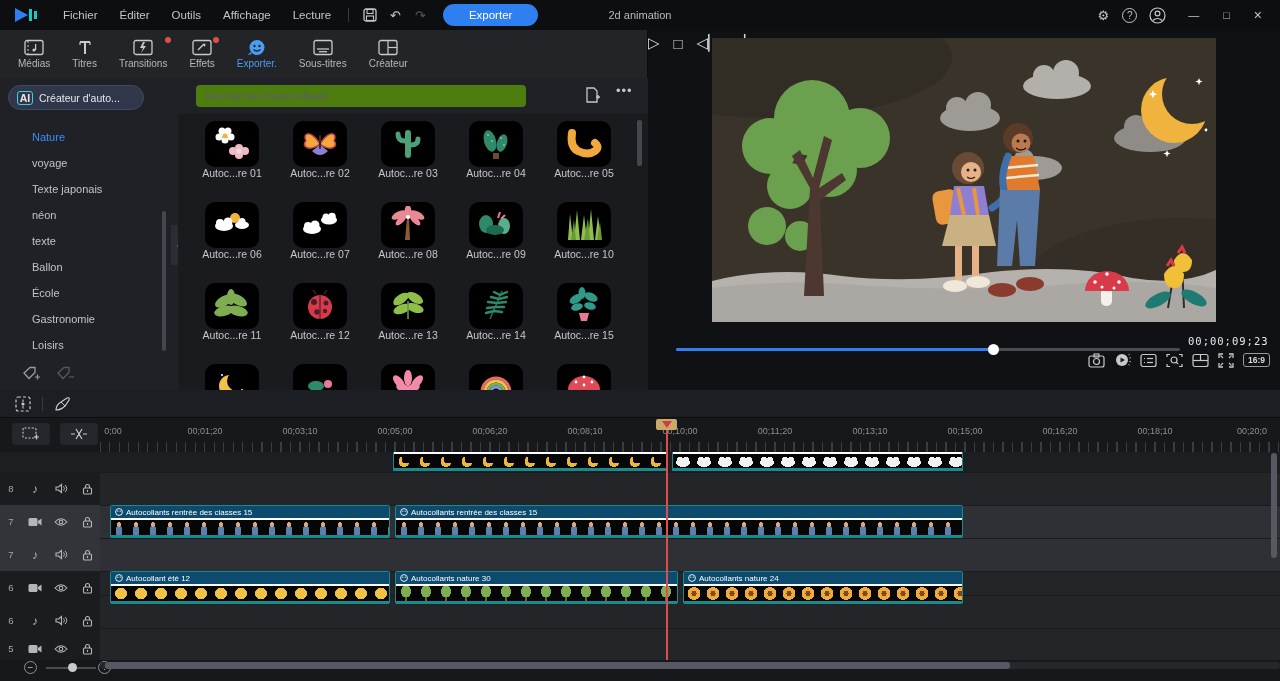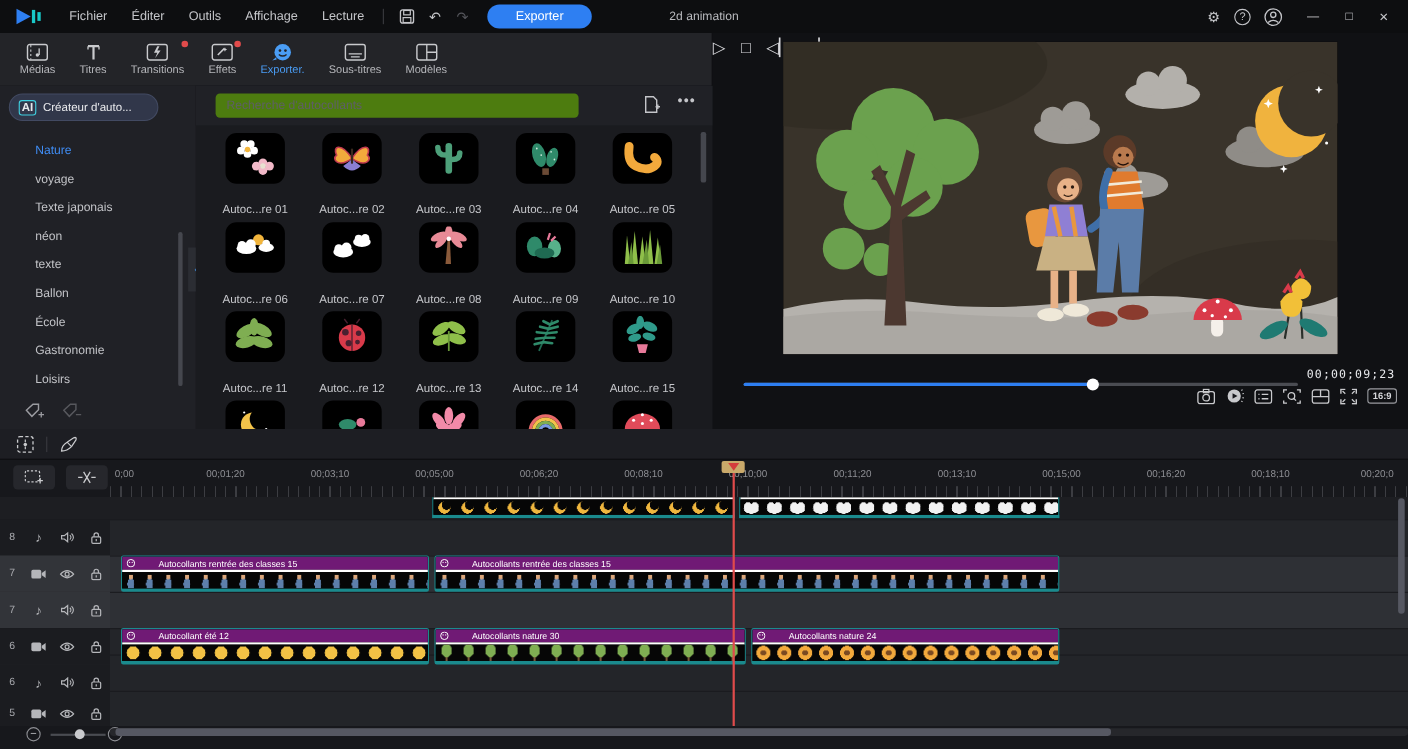--- a/index.html
+++ b/index.html
@@ -52,21 +52,21 @@
   .stickers{left:178px;top:0;width:470px;height:312px;background:#1a1b1f;overflow:hidden;}
   .search-row{left:0;top:0;width:470px;height:36px;background:#202126;}
   .search-input{left:18px;top:7px;width:330px;height:22px;background:#4d7c0f;border:none;border-radius:4px;
     color:#cfd0d4;font-size:11px;padding:0 10px;font-family:"Liberation Sans",sans-serif;}
   .search-input::placeholder{color:#5e5f66;}
   .doc-add{left:405px;top:8px;}
   .more-dots{left:438px;top:5px;font-size:13px;color:#c4c5c9;letter-spacing:1px;}
   .grid-scroll{left:459px;top:42px;width:5px;height:46px;border-radius:2px;background:#45474e;}
   .cell{position:absolute;width:80px;display:flex;flex-direction:column;align-items:center;}
   .thumb{width:54px;height:46px;background:#000;border-radius:10px;display:flex;align-items:center;justify-content:center;overflow:hidden;}
-  .cell .cap{margin-top:18px;font-size:10.5px;color:#c6c7cb;white-space:nowrap;}
+  .cell .cap{margin-top:0;font-size:10.5px;color:#c6c7cb;white-space:nowrap;}
 
   
   .preview{left:648px;top:30px;width:632px;height:360px;background:#101114;}
   .canvas{left:64px;top:8px;width:504px;height:284px;background:#000;}
   .seek-row{left:0;top:306px;width:632px;height:18px;}
   .seek-track{left:28px;top:12px;width:504px;height:3px;background:#4a4c52;border-radius:2px;}
   .seek-prog{left:28px;top:12px;width:317px;height:3px;background:#2e7ff2;border-radius:2px;}
   .seek-handle{left:340px;top:8px;width:11px;height:11px;border-radius:50%;background:#fff;}
   .timecode{left:540px;top:305px;font-family:"DejaVu Sans Mono",monospace;font-size:10.5px;color:#e8e9ec;letter-spacing:1px;}
   .transport{left:20px;top:322px;height:26px;display:flex;align-items:center;gap:14px;font-size:15px;color:#d8d9dc;}
@@ -88,21 +88,21 @@
   .tracks{left:0;top:62px;width:1280px;height:208px;background:#232529;}
   .rowsep{position:absolute;left:0;width:1280px;height:1px;background:#1a1b1e;}
   .rowhl{position:absolute;left:0;width:1280px;background:#2e3035;}
   .striprow{position:absolute;left:0;top:0;width:1280px;height:20px;background:#1d1e22;}
   .thead{position:absolute;left:0;width:100px;display:flex;align-items:center;background:#1b1c20;}
   .thead.sel{background:#323439;}
   .thead .n{width:22px;text-align:center;font-size:9.5px;color:#a7a8ad;}
   .thead .ic{width:26px;display:flex;justify-content:center;color:#b5b6ba;font-size:12px;}
   .clip{position:absolute;height:33px;border:1px solid #1a8a8d;border-bottom:3px solid #1a8a8d;
     border-radius:2px;overflow:hidden;background:#060606;}
-  .clip-title{height:12px;background:#701a75;display:flex;align-items:center;gap:21px;padding-left:4px;}
+  .clip-title{height:12px;background:#0c4a6e;display:flex;align-items:center;gap:3px;padding-left:4px;}
   .clip-title span{font-size:8px;color:#fff;white-space:nowrap;}
   .clip-underline{height:2px;background:#fff;}
   .clip-body{height:15px;}
   .clip.strip{height:19px;border-top:none;border-radius:0;}
   .clip.strip .clip-body{height:15px;}
   .clip.cut{height:22px;}
   .pat-person{background-color:#060606;background-image:
     radial-gradient(circle 2.2px at 8px 4.5px,#dca77b 97%,transparent),
     radial-gradient(ellipse 3.2px 6px at 8px 11px,#5d7fab 97%,transparent);background-size:17px 15px;}
   .pat-moon{background-color:#060606;background-image:
@@ -228,21 +228,21 @@
         <line x1="7" y1="12.7" x2="15" y2="12.7" stroke="#c9cacd" stroke-width="1.3"></line>
       </svg>
       <span class="lbl">Sous-titres</span>
     </div>
     <div class="tab">
       <svg width="22" height="17" viewBox="0 0 22 17">
         <rect x="2" y="1.5" width="18" height="14" rx="2" fill="none" stroke="#c9cacd" stroke-width="1.3"></rect>
         <line x1="11" y1="1.5" x2="11" y2="15.5" stroke="#c9cacd" stroke-width="1.2"></line>
         <line x1="11" y1="8.5" x2="20" y2="8.5" stroke="#c9cacd" stroke-width="1.2"></line>
       </svg>
-      <span class="lbl">Modèles</span>
+      <span class="lbl">Créateur</span>
     </div>
   </div>
 
   <div class="abs left-body">
 
     <aside class="abs sidebar">
       <div class="abs ai-btn">
         <span class="ai-badge">AI</span>
         <span>Créateur d'auto...</span>
       </div>

